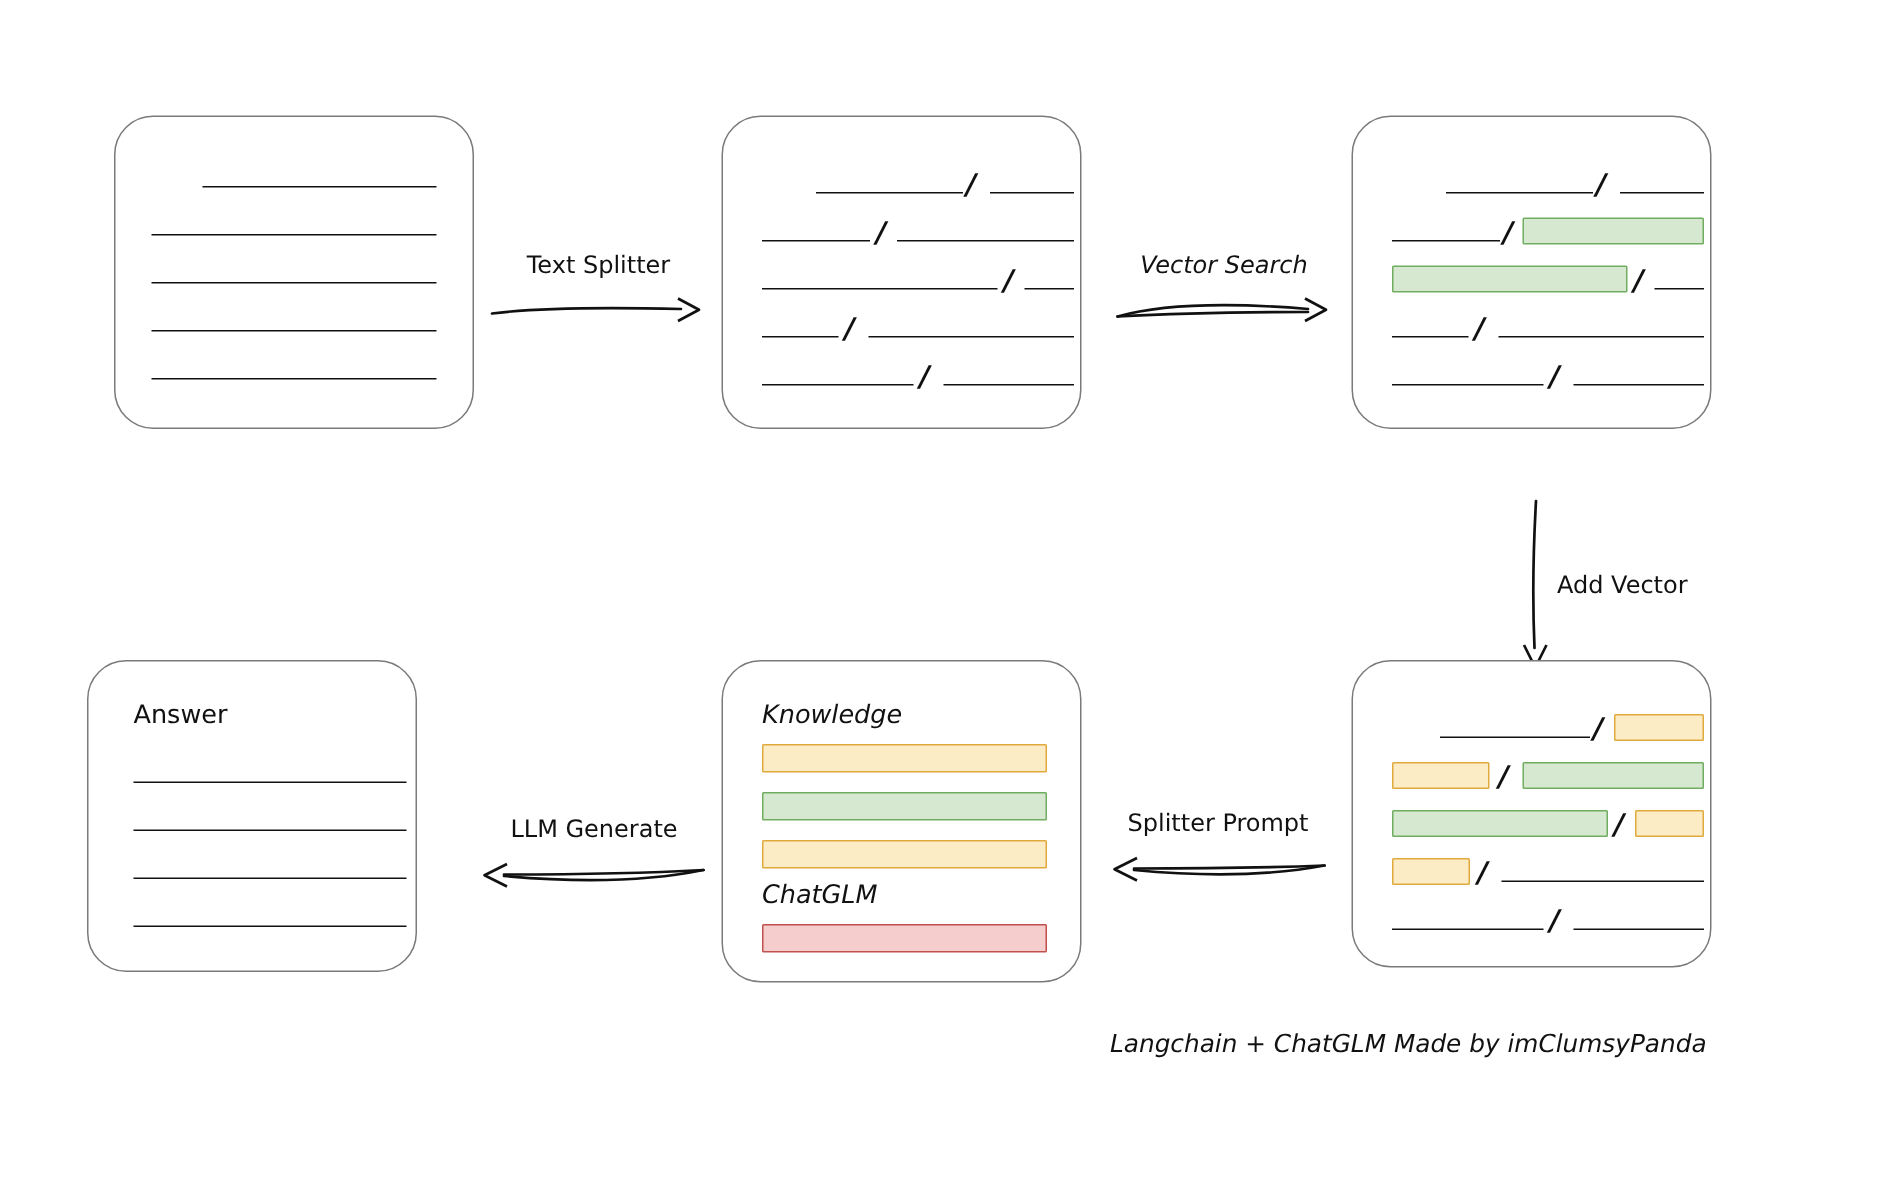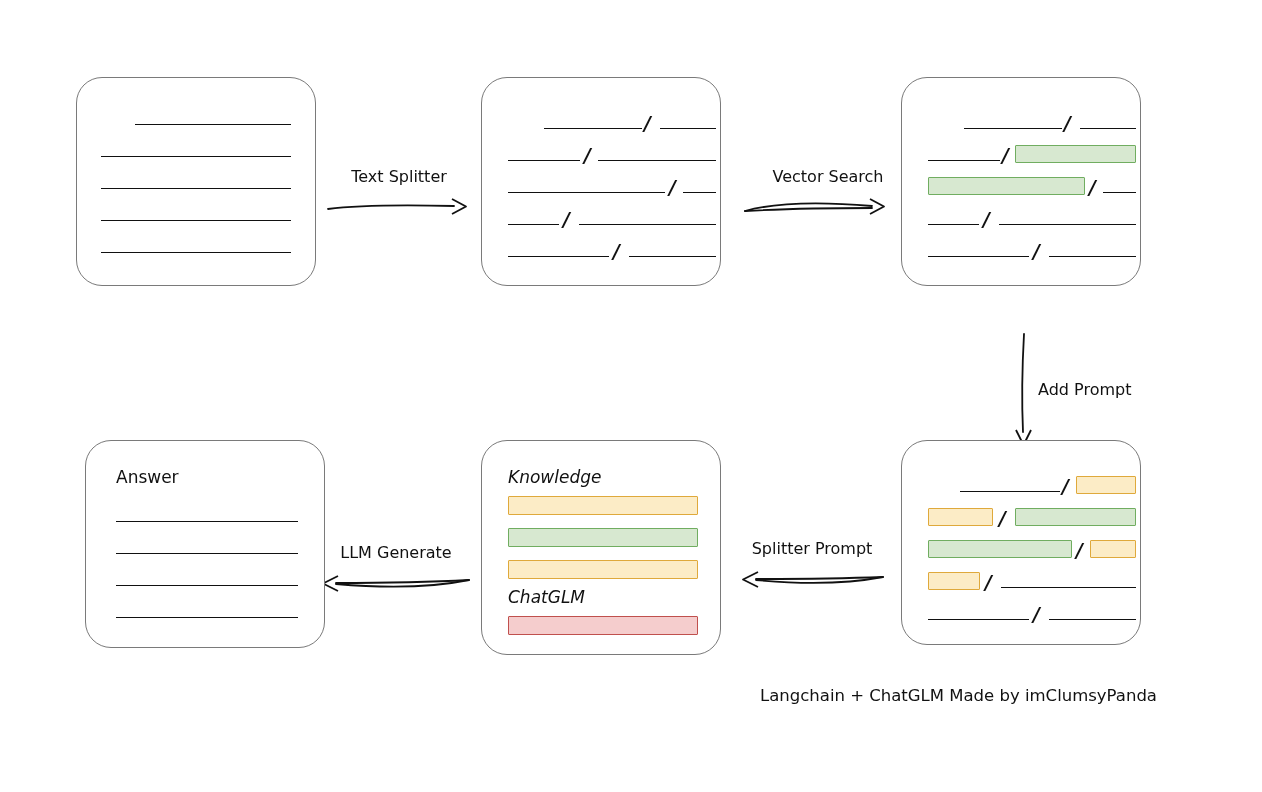--- a/index.html
+++ b/index.html
@@ -126,21 +126,21 @@
     <div class="rule" style="left:26px;  top:146px; width:51px;"></div>
     <span class="slash" style="left:81px;  top:146px;">/</span>
     <div class="rule" style="left:97px;  top:146px; width:137px;"></div>
 
     <div class="rule" style="left:26px;  top:178px; width:101px;"></div>
     <span class="slash" style="left:131px; top:178px;">/</span>
     <div class="rule" style="left:147px; top:178px; width:87px;"></div>
   </div>
 
   <div class="arrow-group" style="left:742px; top:140px; width:148px; height:52px;">
-    <div class="arrow-label" style="left:12px; top:0; width:148px;">Vector Search</div>
+    <div class="arrow-label" style="left:0; top:0; width:148px;font-style:italic;">Vector Search</div>
     <svg class="arrow-svg" width="148" height="24" viewBox="0 0 148 24" style="left:0; top:28px;">
       <path d="M3,16 Q46,4 130,11" stroke="#111" stroke-width="1.8" fill="none" stroke-linecap="round"></path>
       <path d="M3,16 Q56,13 130,13" stroke="#111" stroke-width="1.8" fill="none" stroke-linecap="round"></path>
       <path d="M128,4 L142,11.5 L128,19" stroke="#111" stroke-width="1.8" fill="none" stroke-linejoin="round"></path>
     </svg>
   </div>
 
   <div class="doc-box" style="left:901px; top:77px; width:240px; height:209px;">
 
     <div class="rule" style="left:62px;  top:50px;  width:98px;"></div>
@@ -162,21 +162,21 @@
     <div class="rule" style="left:26px;  top:178px; width:101px;"></div>
     <span class="slash" style="left:131px; top:178px;">/</span>
     <div class="rule" style="left:147px; top:178px; width:87px;"></div>
   </div>
 
   <div class="arrow-group" style="left:1000px; top:305px; width:170px; height:118px;">
     <svg class="arrow-svg" width="34" height="118" viewBox="0 0 34 118" style="left:8px; top:0;">
       <path d="M16,2 Q13,55 15,100" stroke="#111" stroke-width="1.8" fill="none" stroke-linecap="round"></path>
       <path d="M8,98 L15.5,113 L23,98" stroke="#111" stroke-width="1.8" fill="none" stroke-linejoin="round"></path>
     </svg>
-    <div class="arrow-label" style="left:38px; top:48px; width:132px; text-align:left;">Add Prompt</div>
+    <div class="arrow-label" style="left:38px; top:48px; width:132px; text-align:left;">Add Vector</div>
   </div>
 
   <div class="doc-box" style="left:901px; top:440px; width:240px; height:205px;">
 
     <div class="rule" style="left:58px;  top:50px;  width:100px;"></div>
     <span class="slash" style="left:160px; top:50px;">/</span>
     <div class="chip yellow" style="left:174px; top:35px; width:60px; height:18px;"></div>
 
     <div class="chip yellow" style="left:26px;  top:67px;  width:65px; height:18px;"></div>
     <span class="slash" style="left:97px;  top:82px;">/</span>
@@ -215,23 +215,23 @@
 
   <div class="arrow-group" style="left:320px; top:516px; width:152px; height:52px;">
     <div class="arrow-label" style="left:0; top:0; width:152px;">LLM Generate</div>
     <svg class="arrow-svg" width="152" height="24" viewBox="0 0 152 24" style="left:0; top:28px;">
       <path d="M149,9 Q95,20 16,13" stroke="#111" stroke-width="1.8" fill="none" stroke-linecap="round"></path>
       <path d="M149,9 Q95,12 16,12" stroke="#111" stroke-width="1.8" fill="none" stroke-linecap="round"></path>
       <path d="M18,5 L3,12.5 L18,20" stroke="#111" stroke-width="1.8" fill="none" stroke-linejoin="round"></path>
     </svg>
   </div>
 
-  <div class="doc-box" style="left:85px; top:440px; width:240px; height:208px;">
+  <div class="doc-box" style="left:58px; top:440px; width:220px; height:208px;">
     <div class="box-heading" style="left:30px; top:26px;">Answer</div>
     <div class="rule" style="left:30px; top:80px;  width:182px;"></div>
     <div class="rule" style="left:30px; top:112px; width:182px;"></div>
     <div class="rule" style="left:30px; top:144px; width:182px;"></div>
     <div class="rule" style="left:30px; top:176px; width:182px;"></div>
   </div>
 
-  <div class="caption" style="left:760px; top:686px;">Langchain + ChatGLM Made by imClumsyPanda</div>
+  <div class="caption" style="left:740px; top:686px;font-style:italic;">Langchain + ChatGLM Made by imClumsyPanda</div>
 
 </div>
 
 </body></html>

